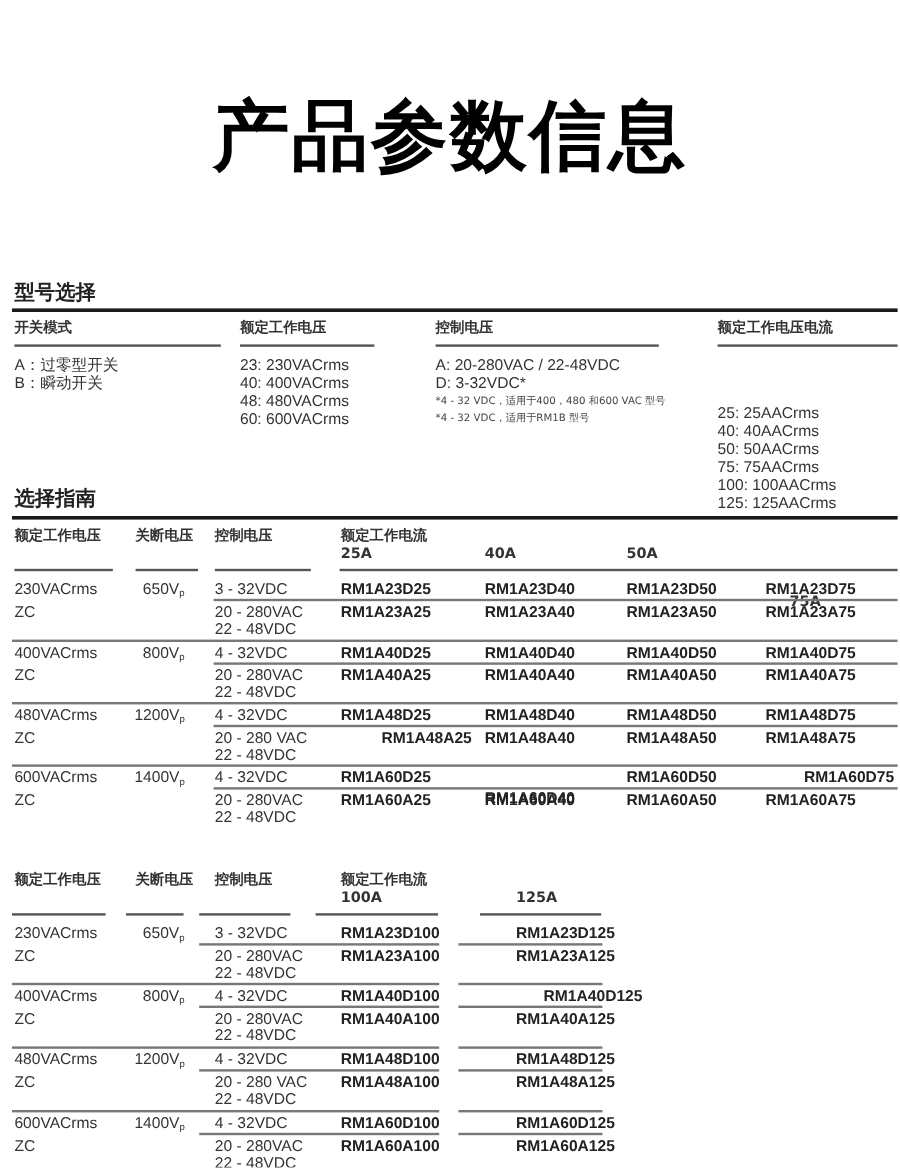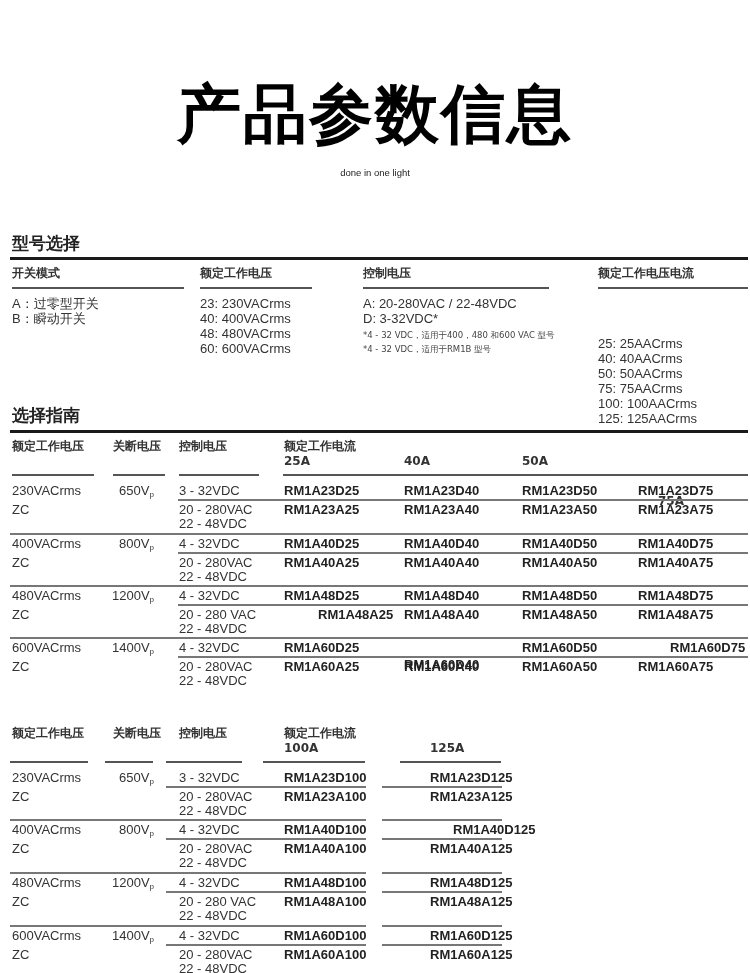--- a/index.html
+++ b/index.html
@@ -16,21 +16,20 @@
   .row-line { height:1.5px; background:#777; }
   .cell { font-size:13px; color:#333; line-height:14px; font-family:"Liberation Sans", sans-serif; white-space:nowrap; }
   .model { font-size:13px; color:#222; font-weight:bold; line-height:14px; font-family:"Liberation Sans", sans-serif; white-space:nowrap; }
   sub { font-size:8px; vertical-align:-2px; }
 </style>
 </head>
 <body>
 
 <div class="abs title">产品参数信息</div>
 <div class="abs subtitle">
-  <div>done in one light</div>
 </div>
 
 <div class="abs sec-title" style="top:232px;">型号选择</div>
 <div class="abs thick" style="top:257px;"></div>
 
 <div>
 
   <div class="abs hdr" style="left:12px; top:266px;">开关模式</div>
   <div class="abs uline" style="left:12px; top:287px; width:172px;"></div>
   <div class="abs txt" style="left:12px; top:296px;">

